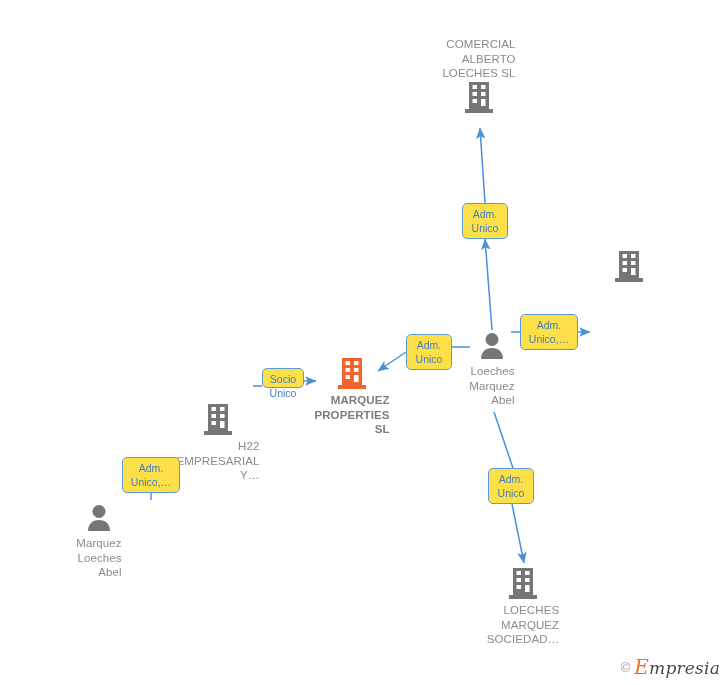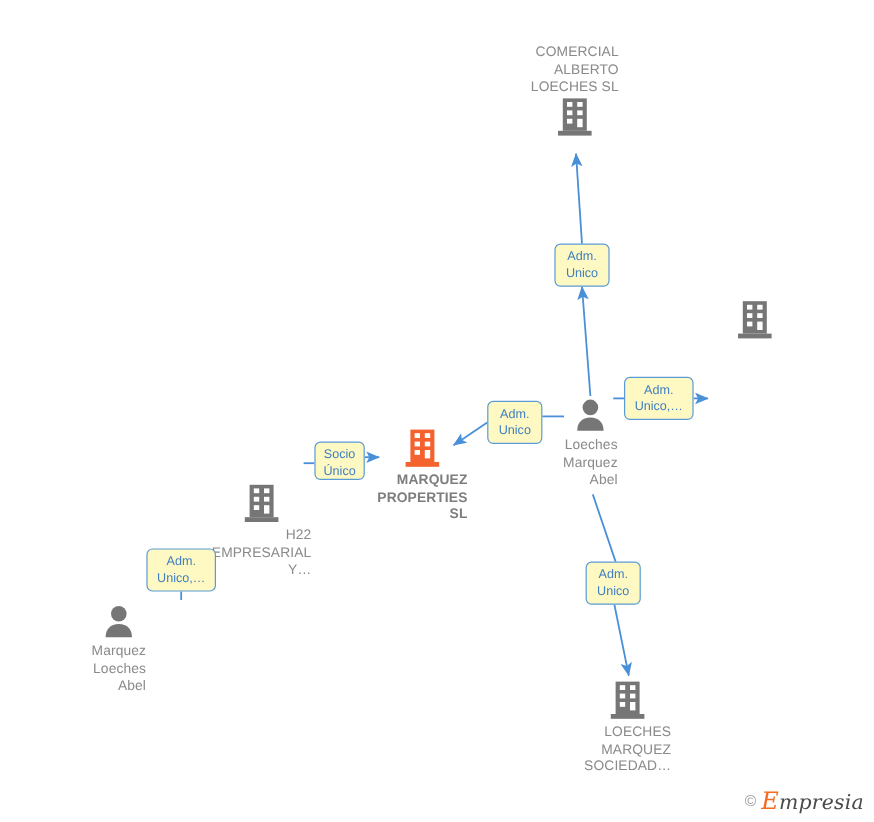--- a/index.html
+++ b/index.html
@@ -32,21 +32,21 @@
     letter-spacing:.1px;
     white-space:pre-line;
   }
   .node.focus .caption{color:#7d7d7d;font-weight:bold;}
   .node.person .caption{color:#8a8a8a;}
 
   
   .edge-label{
     position:absolute;
     box-sizing:border-box;
-    background:#fef9c3;
+    background:#fde047;
     border:1.4px solid #5b9bd5;
     border-radius:5px;
     color:#3f7fc1;
     font-size:10.5px;
     line-height:14px;
     text-align:center;
     padding:3px 4px 4px 4px;
     white-space:pre-line;
     z-index:5;
   }
@@ -102,21 +102,21 @@
 
   <div class="edge-label" style="left:462px;top:203px;width:46px;height:36px;">Adm.
 Unico</div>
 
   <div class="edge-label" style="left:520px;top:314px;width:58px;height:36px;">Adm.
 Unico,…</div>
 
   <div class="edge-label" style="left:406px;top:334px;width:46px;height:36px;">Adm.
 Unico</div>
 
-  <div class="edge-label" style="left:262px;top:368px;width:42px;height:32px;">Socio
+  <div class="edge-label" style="left:262px;top:368px;width:42px;height:20px;">Socio
 Único</div>
 
   <div class="edge-label" style="left:122px;top:457px;width:58px;height:36px;">Adm.
 Unico,…</div>
 
   <div class="edge-label" style="left:488px;top:468px;width:46px;height:36px;">Adm.
 Unico</div>
 
   <div class="node company" style="left:479px;top:34px;">
     <span class="caption">COMERCIAL

